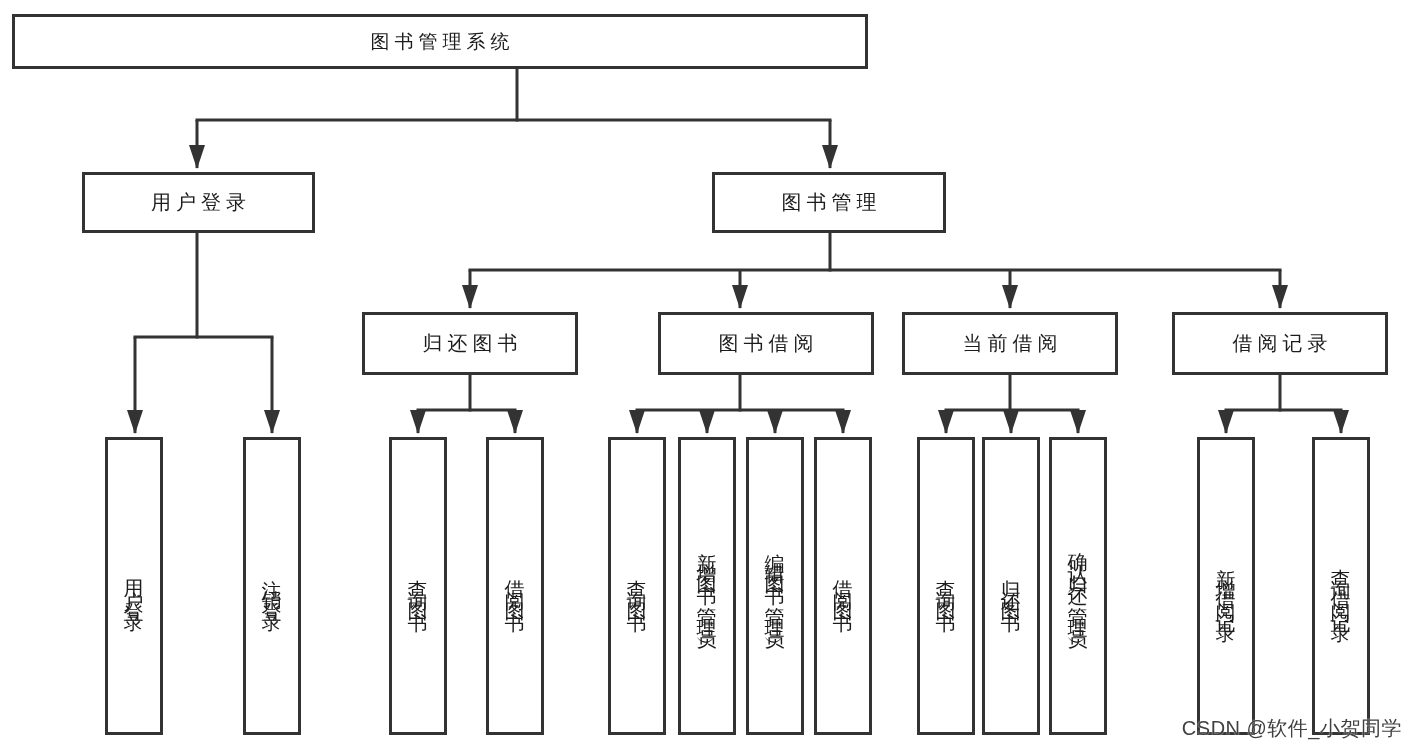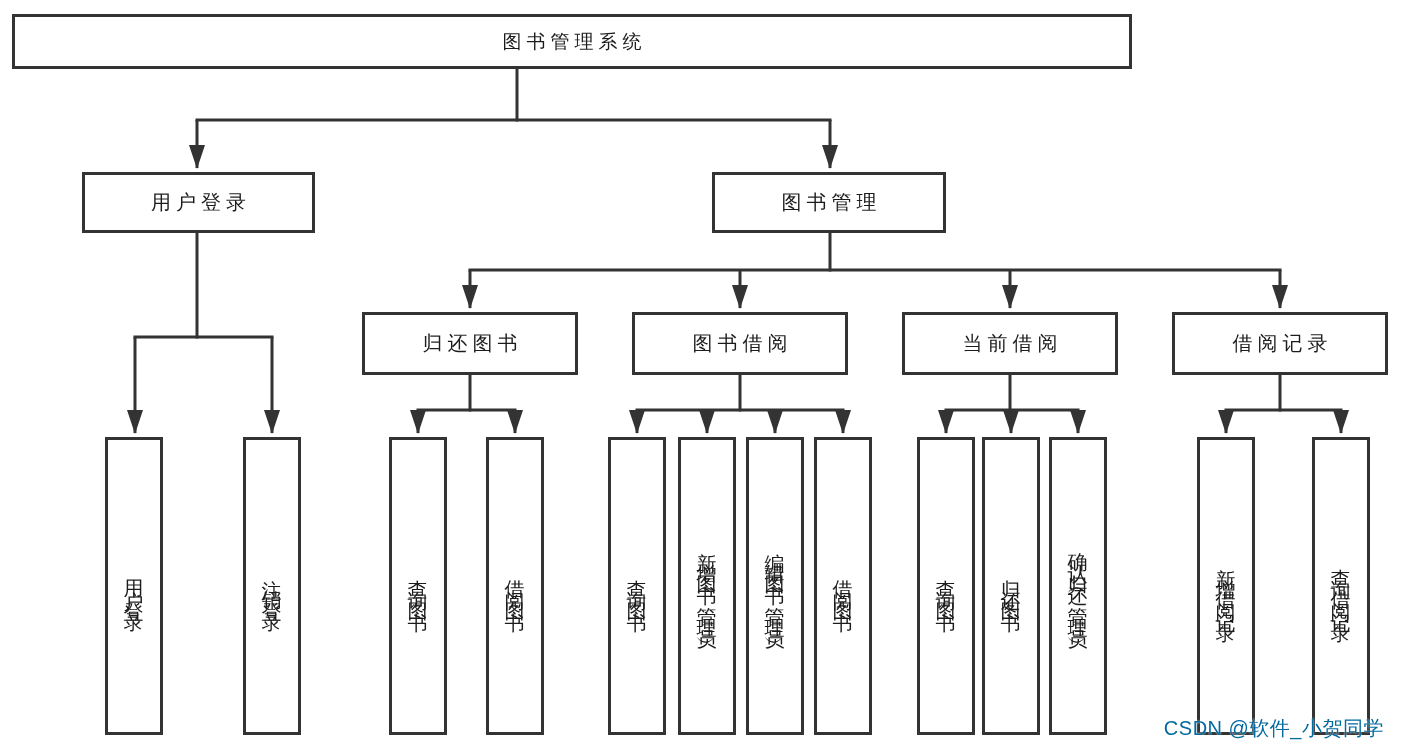--- a/index.html
+++ b/index.html
@@ -42,24 +42,24 @@
     writing-mode: vertical-rl;
     text-orientation: mixed;
     font-size: 20px;
     letter-spacing: 11px;
     line-height: 1;
     white-space: nowrap;
   }
   .root-box span { font-size: 19px; }
   #watermark {
     position: absolute;
-    right: 21px;
+    right: 3px;
     bottom: 5px;
     font-size: 20px;
-    color: #0369a1;
+    color: #404040;
     letter-spacing: 0.5px;
     text-shadow: 0 0 2px #ffffff;
     white-space: nowrap;
     z-index: 10;
   }
 </style>
 </head>
 <body>
 
 <div id="stage">
@@ -119,35 +119,35 @@
     </g>
 
     <g>
       <line x1="1280" y1="375" x2="1280" y2="411.5"></line>
       <line x1="1224.5" y1="410" x2="1342.5" y2="410"></line>
       <line x1="1226" y1="410" x2="1226" y2="433" marker-end="url(#arw)"></line>
       <line x1="1341" y1="410" x2="1341" y2="433" marker-end="url(#arw)"></line>
     </g>
   </svg>
 
-  <div class="box h-box root-box" style="left:12px; top:14px; width:1120px; height:55px;">
+  <div class="box h-box root-box" style="left:12px; top:14px; width:856px; height:55px;">
     <span>图书管理系统</span>
   </div>
 
   <div class="box h-box" style="left:82px; top:172px; width:233px; height:61px;">
     <span>用户登录</span>
   </div>
   <div class="box h-box" style="left:712px; top:172px; width:234px; height:61px;">
     <span>图书管理</span>
   </div>
 
   <div class="box h-box" style="left:362px; top:312px; width:216px; height:63px;">
     <span>归还图书</span>
   </div>
-  <div class="box h-box" style="left:632px; top:312px; width:216px; height:63px;">
+  <div class="box h-box" style="left:658px; top:312px; width:216px; height:63px;">
     <span>图书借阅</span>
   </div>
   <div class="box h-box" style="left:902px; top:312px; width:216px; height:63px;text-align:right;">
     <span>当前借阅</span>
   </div>
   <div class="box h-box" style="left:1172px; top:312px; width:216px; height:63px;">
     <span>借阅记录</span>
   </div>
 
   <div class="box v-box" style="left:105px; top:437px; width:58px; height:298px;">

